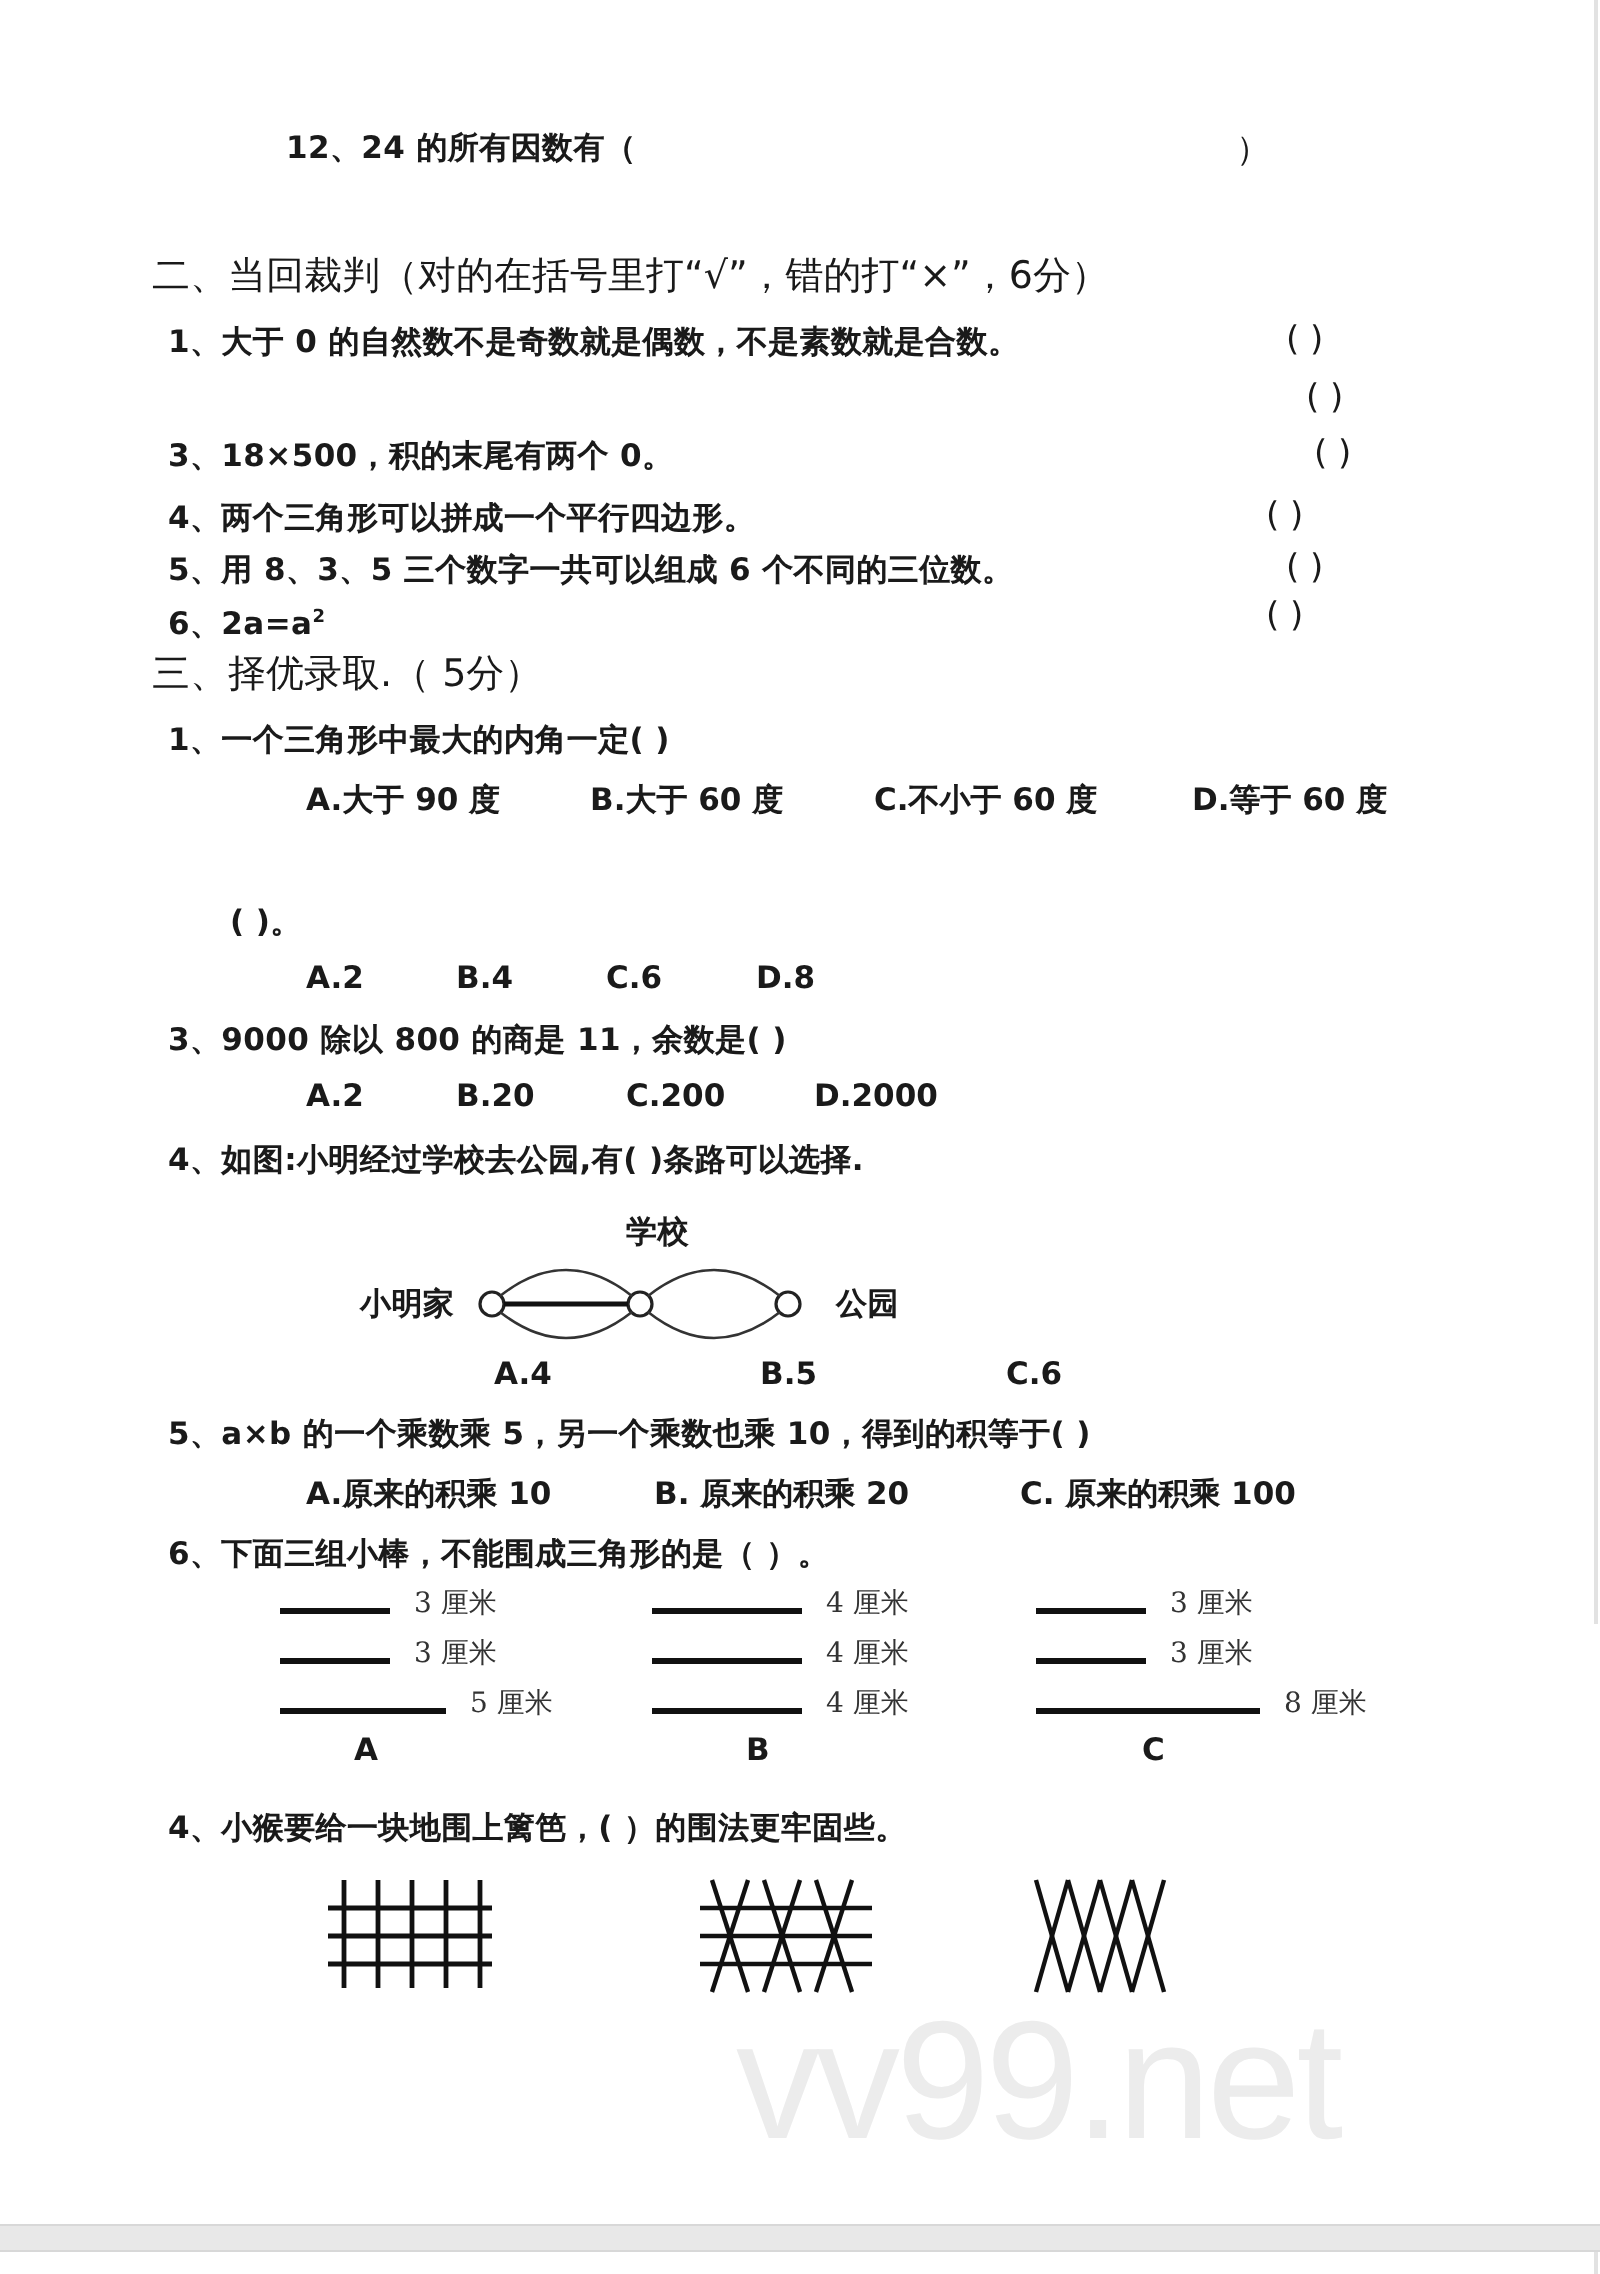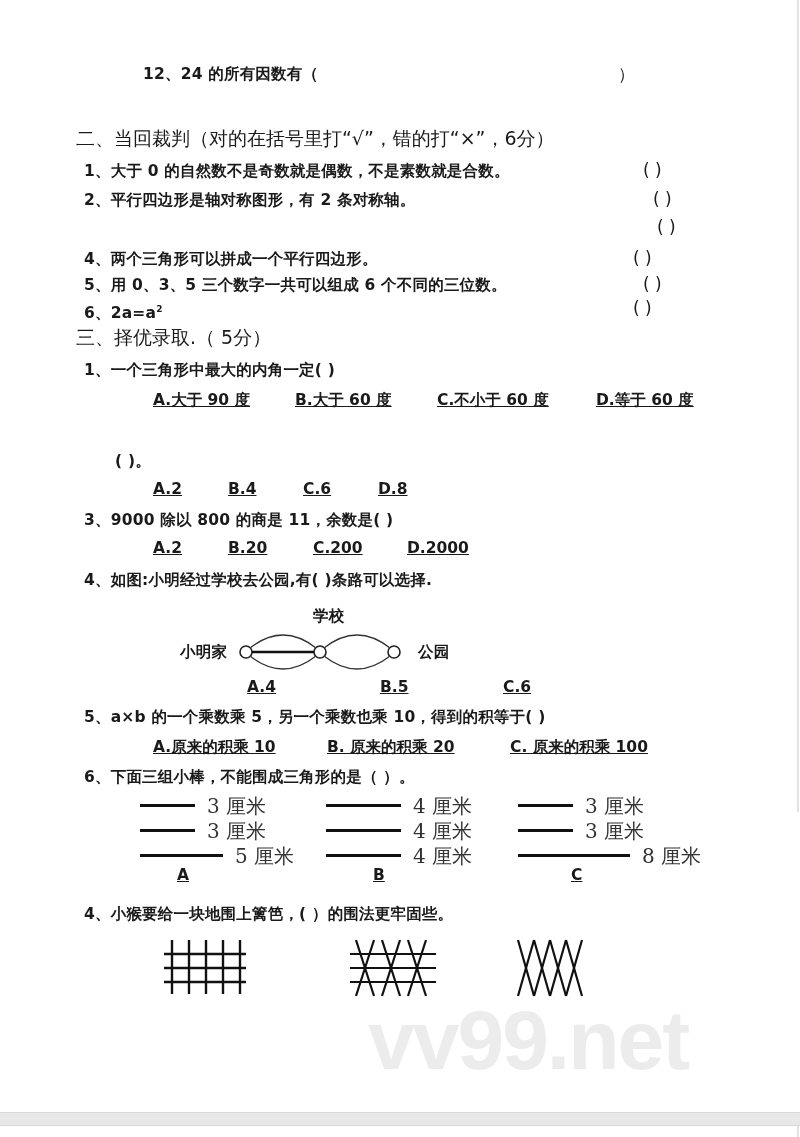--- a/index.html
+++ b/index.html
@@ -13,51 +13,51 @@
   }
   .gap {
     position: absolute; left: 0; top: 1112px; width: 800px; height: 12px; background: #e8e8e8;
     border-top: 1px solid #d8d8d8; border-bottom: 1px solid #d8d8d8;
   }
   .page2 { position: absolute; left: 0; top: 1126px; width: 797px; height: 11px; background: #fff; border-right: 2px solid #e2e2e2; }
   .line { position: absolute; white-space: nowrap; font-size: 16px; line-height: 20px; }
   .heading { font-size: 19px; font-weight: normal; }
   .q { font-size: 15.5px; font-weight: bold; letter-spacing: 0.2px; }
   .paren { position: absolute; font-size: 17px; }
-  .opt { position: absolute; white-space: nowrap; font-size: 15.5px; font-weight: bold; text-decoration: underline; }
+  .opt { position: absolute; white-space: nowrap; font-size: 15.5px; font-weight: bold; }
   .stick { position: absolute; height: 3px; background: #111; }
-  .slabel { position: absolute; font-family: "DejaVu Serif", "Liberation Serif", serif; font-size: 20px; color: #333; white-space: nowrap; text-align: right; }
+  .slabel { position: absolute; font-family: "DejaVu Serif", "Liberation Serif", serif; font-size: 14px; color: #333; white-space: nowrap; text-align: right; }
   .watermark {
     position: absolute; left: 368px; top: 998px; font-family: "Liberation Sans", sans-serif;
-    font-weight: bold; font-size: 84px; color: #ececec; letter-spacing: -2px; line-height: 1;
+    font-weight: normal; font-size: 84px; color: #ececec; letter-spacing: -2px; line-height: 1;
   }
   sup { font-size: 9px; }
 </style>
 </head>
 <body>
 
 <div class="page">
 
   <div class="line q" style="left:143px; top:64px; font-weight:bold;">12、24 的所有因数有（</div>
   <div class="paren" style="left:618px; top:63px;">）</div>
 
   <div class="line heading" style="left:76px; top:128px;">二、当回裁判（对的在括号里打“√”，错的打“×”，6分）</div>
 
   <div class="line q" style="left:84px; top:161px;">1、大于 0 的自然数不是奇数就是偶数，不是素数就是合数。</div>
   <div class="paren" style="left:643px; top:160px;">(    )</div>
 
-  <div class="line q" style="left:84px; top:190px;">2、平行四边形是轴对称图形，有 2 条对称轴。</div>
   <div class="paren" style="left:653px; top:189px;">(    )</div>
 
+  <div class="line q" style="left:84px; top:218px;">3、18×500，积的末尾有两个 0。</div>
   <div class="paren" style="left:657px; top:217px;">(    )</div>
 
   <div class="line q" style="left:84px; top:249px;">4、两个三角形可以拼成一个平行四边形。</div>
   <div class="paren" style="left:633px; top:248px;">(    )</div>
 
-  <div class="line q" style="left:84px; top:275px;">5、用 0、3、5 三个数字一共可以组成 6 个不同的三位数。</div>
+  <div class="line q" style="left:84px; top:275px;">5、用 8、3、5 三个数字一共可以组成 6 个不同的三位数。</div>
   <div class="paren" style="left:643px; top:274px;">(    )</div>
 
   <div class="line q" style="left:84px; top:299px;"><span>6、2a=a</span><sup>2</sup></div>
   <div class="paren" style="left:633px; top:298px;">(    )</div>
 
   <div class="line heading" style="left:76px; top:327px;">三、择优录取.（  5分）</div>
 
   <div class="line q" style="left:84px; top:360px;">1、一个三角形中最大的内角一定(          )</div>
   <div class="opt" style="left:153px; top:390px;">A.大于 90 度</div>
   <div class="opt" style="left:295px; top:390px;">B.大于 60 度</div>

